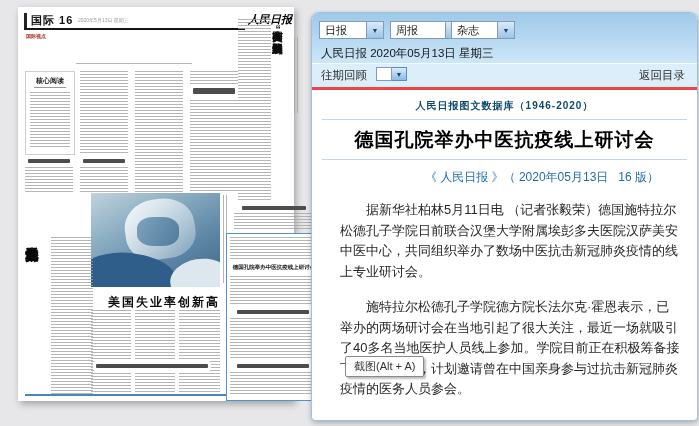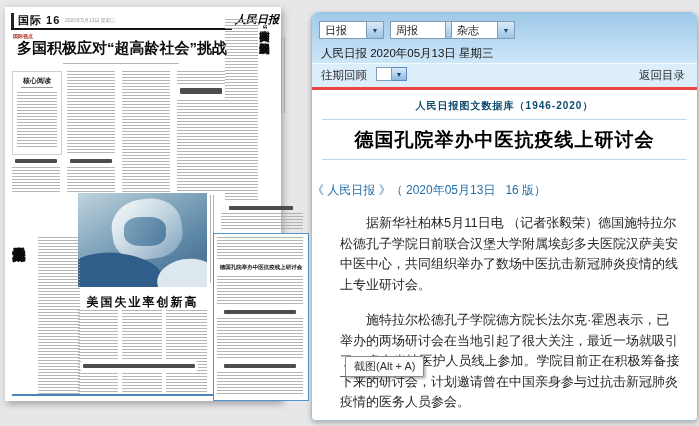--- a/index.html
+++ b/index.html
@@ -1,40 +1,40 @@
 <!DOCTYPE html>
 <html><head>
 <meta charset="utf-8">
 <style>
   html,body { margin:0; padding:0; background:#e7e7e9; font-family:"Liberation Sans",sans-serif; }
   .screen { position:relative; width:699px; height:426px; background:#e7e7e9; overflow:hidden; }
 
   
-  .paper { position:absolute; left:5px; top:7px; width:276px; height:394px; background:#fff;
+  .paper { position:absolute; left:18px; top:7px; width:276px; height:394px; background:#fff;
            box-shadow:2px 3px 7px rgba(0,0,0,.3); }
   .paper .abs { position:absolute; }
   .nt  { background-image:repeating-linear-gradient(#a3a3a3 0px,#a3a3a3 1px,transparent 1px,transparent 3px); opacity:.8; }
   .ntv { background-image:repeating-linear-gradient(90deg,#a3a3a3 0px,#a3a3a3 1px,transparent 1px,transparent 3px); opacity:.8; }
   .bar { background:#4d4d4d; height:4px; border-radius:1px; }
   .p-head-label { left:6px; top:6px; font-size:11px; font-weight:bold; color:#111;
                   border-left:3px solid #222; padding-left:4px; letter-spacing:1px; }
   .p-date { left:60px; top:10px; font-size:5px; color:#999; }
   .p-rule { left:6px; top:21px; width:221px; height:2px; background:#141414; }
   .p-masthead { left:224px; top:5px; width:56px; text-align:center; font-family:"DejaVu Serif",serif;
                 font-style:italic; font-weight:bold; font-size:11px; color:#000; }
   .p-kicker { left:8px; top:26px; font-size:5px; font-weight:bold; color:#b03228; }
   .p-headline { left:8px; top:32px; width:218px; text-align:center; font-size:15px; font-weight:bold; color:#0c0c0c; }
   .core-box { left:7px; top:64px; width:48px; height:82px; border:1px solid #cfcfcf; background:#fff; }
   .core-label { position:absolute; left:0; top:4px; width:100%; text-align:center; font-size:7px; font-weight:bold; color:#222; }
   .core-rule { position:absolute; left:8px; top:15px; width:32px; height:1px; background:#999; }
   .core-fill { position:absolute; left:4px; top:20px; width:40px; height:56px; }
   .vert { writing-mode:vertical-rl; text-orientation:upright; font-weight:bold; color:#0c0c0c; }
   .uk-head { left:254px; top:16px; height:130px; font-size:10.5px; line-height:12px; letter-spacing:0; }
   .so-head { left:6px; top:230px; height:160px; font-size:13px; line-height:14.4px; }
-  .us-head { left:73px; top:287px; width:129px; text-align:center; font-size:12px; font-weight:bold;
+  .us-head { left:73px; top:287px; width:129px; text-align:right; font-size:12px; font-weight:bold;
              letter-spacing:2px; color:#0c0c0c; }
   .photo { left:73px; top:186px; width:129px; height:94px; overflow:hidden;
            background:linear-gradient(150deg,#c0d3de 0%,#8fb0c4 30%,#5d87a6 65%,#3e6586 100%); }
   .ph-shield { position:absolute; left:26%; top:6%; width:54%; height:64%;
                background:linear-gradient(135deg,rgba(255,255,255,.9),rgba(215,232,243,.3));
                border-radius:45% 45% 40% 40%; transform:rotate(-8deg); }
   .ph-visor { position:absolute; left:36%; top:26%; width:32%; height:30%;
               background:linear-gradient(120deg,#7fa3bd,#4f7b9d); border-radius:40%; }
   .ph-ppe { position:absolute; left:-6%; bottom:-10%; width:72%; height:46%; background:#2f5e8a;
             border-radius:50% 50% 0 0; transform:rotate(6deg); }
@@ -72,42 +72,41 @@
   .picker { position:absolute; left:64px; top:3px; display:flex; height:14px; }
   .picker-box { width:16px; background:#fff; border:1px solid #7f9db9; box-sizing:border-box; }
   .picker-btn { width:14px; background:linear-gradient(#dceaf8,#8cbbe2); border:1px solid #5a8cbf;
                 border-left:none; display:flex; align-items:center; justify-content:center;
                 font-size:7px; color:#17466e; }
   .back { position:absolute; right:12px; top:4px; color:#2b2b2b; }
   .content { position:relative; height:332px; background:#fff; }
   .db-title { text-align:center; color:#0c4a6e; font-weight:bold; font-size:10px; padding-top:9px; letter-spacing:1px; }
   .rule { height:1px; background:#bcd9ec; margin:6px 10px 0 10px; }
   .art-title { text-align:center; font-size:19px; font-weight:bold; color:#000; margin-top:7px; letter-spacing:1px; }
-  .source { text-align:left; padding-right:38px; color:#1f6da8; font-size:12px; margin-top:22px; white-space:pre; }
+  .source { text-align:right; padding-right:38px; color:#1f6da8; font-size:12px; margin-top:9px; white-space:pre; }
   .body { padding:14px 16px 0 16px; }
   .body p { font-size:13px; line-height:20.5px; color:#262626; text-indent:2em; margin:0 0 15px 12px; }
   .shot-btn { position:absolute; left:33px; top:266px; background:#fdfdfd; border:1px solid #8a8a8a;
               border-radius:2px; padding:2px 8px; font-size:11px; color:#333;
               box-shadow:2px 2px 2px rgba(0,0,0,.25); cursor:pointer; }
 </style>
 </head>
 <body>
 
 <div class="screen">
 
   <div class="paper">
     <div class="abs p-head-label">
       <span>国际</span>
       <span>16</span>
     </div>
     <div class="abs p-date">2020年5月13日 星期三</div>
     <div class="abs p-rule"></div>
     <div class="abs p-masthead">人民日报</div>
     <div class="abs p-kicker">国际视点</div>
-    <div class="abs p-headline">多国积极应对“超高龄社会”挑战</div>
     <div class="abs nt" style="left:58px;top:56px;width:116px;height:3px;"></div>
 
     <div class="abs core-box">
       <div class="core-label">核心阅读</div>
       <div class="core-rule"></div>
       <div class="core-fill nt"></div>
     </div>
     <div class="abs bar" style="left:10px;top:152px;width:42px;"></div>
     <div class="abs nt" style="left:7px;top:160px;width:48px;height:26px;"></div>
     <div class="abs nt" style="left:62px;top:64px;width:48px;height:84px;"></div>

